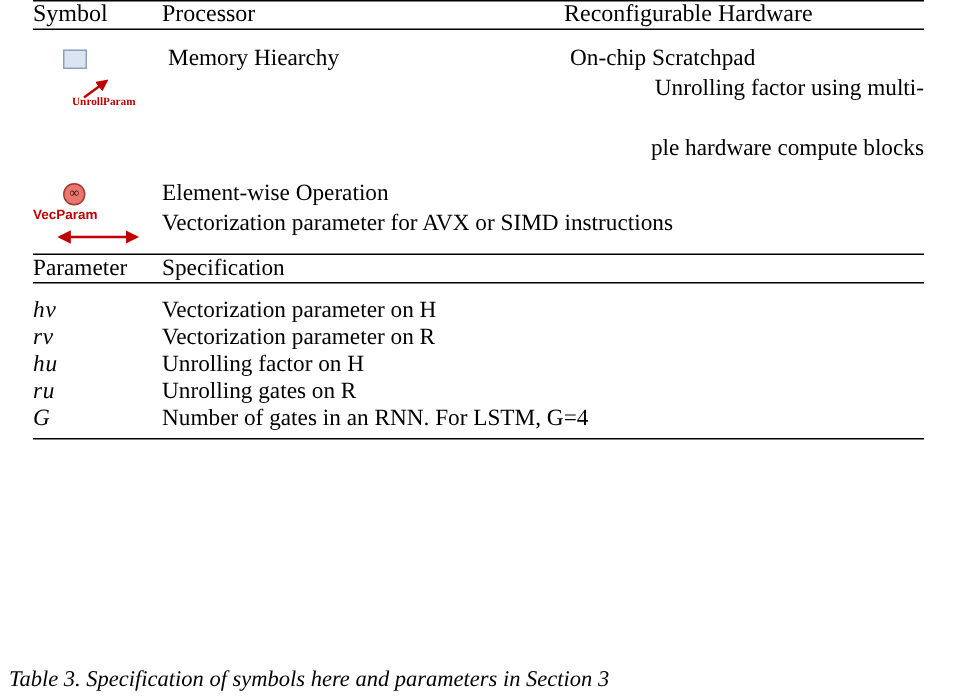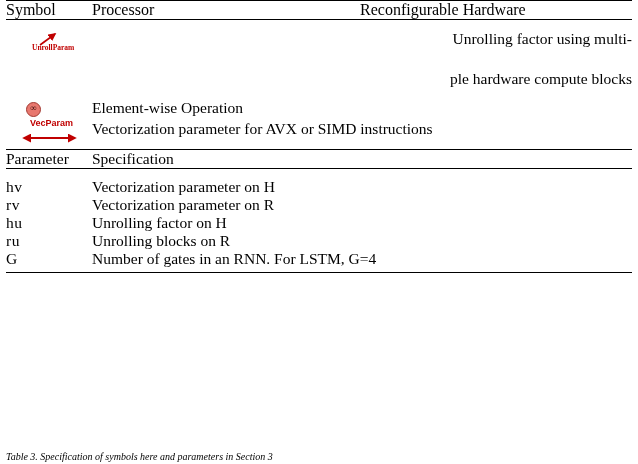--- a/index.html
+++ b/index.html
@@ -13,21 +13,21 @@
     font-family: "Liberation Serif", serif;
     color: #000000;
     position: relative;
     overflow: hidden;
   }
   .page {
     position: relative;
     width: 638px;
     height: 464px;
     box-sizing: border-box;
-    padding: 0 6px;
+    padding: 0 22px;
   }
   .rule {
     height: 1px;
     background: #000000;
     width: 100%;
   }
   .rule-thin {
     height: 1px;
     background: #000000;
     width: 100%;
@@ -139,54 +139,55 @@
   }
 
   .vec-wrap {
     position: relative;
     width: 86px;
     height: 26px;
     margin-left: 0px;
   }
   .vec-label {
     position: absolute;
-    left: 24px;
+    left: 0;
     top: -1px;
     font-family: "Liberation Sans", sans-serif;
     font-size: 9px;
     font-weight: bold;
     color: #c00000;
     white-space: nowrap;
   }
   .vec-arrow {
     position: absolute;
     left: 14px;
     top: 13px;
   }
 
   .italic-sym {
+    font-style: italic;
     font-family: "Liberation Serif", serif;
     font-size: 16px;
     letter-spacing: 0.5px;
   }
 
   .spacer-sm { height: 9px; }
   .spacer-xs { height: 4px; }
 
   .section2 td {
     padding: 2.5px 0 2.5px 0;
     font-size: 15.5px;
   }
   .p2-col1 { width: 86px; margin-left: 41px; }
 
   .caption {
     position: absolute;
     left: 6px;
     bottom: 2px;
-    font-size: 10px;
+    font-size: 15px;
     font-style: italic;
     white-space: nowrap;
     width: 626px;
     overflow: hidden;
   }
   .justify-two {
     text-align: justify;
     text-justify: inter-word;
   }
   .justify-two > span { display: block; text-align: right; }
@@ -215,20 +216,27 @@
       <td class="col-hw">Reconfigurable Hardware</td>
     </tr>
   </tbody>
     </table>
 
   <div class="rule-thin"></div>
   <div class="spacer-sm"></div>
 
   <table class="tbl">
     <tbody>
+    <tr class="body-row">
+      <td class="col-sym sym-cell">
+        <span class="sq sq-blue"></span>
+      </td>
+      <td class="col-proc">Memory Hiearchy</td>
+      <td class="col-hw">On-chip Scratchpad</td>
+    </tr>
     <tr class="body-row">
       <td class="col-sym">
         <div class="unroll-wrap">
           <svg class="unroll-arrow" width="26" height="16" viewBox="0 0 26 16">
             <defs>
               <marker id="ah1" markerWidth="5" markerHeight="5" refX="4" refY="2.5" orient="auto">
                 <path d="M0,0 L5,2.5 L0,5 z" fill="#c00000"></path>
               </marker>
             </defs>
             <line x1="2" y1="14" x2="17" y2="3" stroke="#c00000" stroke-width="1.6" marker-end="url(#ah1)"></line>
@@ -302,21 +310,21 @@
     <tr>
       <td class="p2-col1 italic-sym">rv</td>
       <td>Vectorization parameter on R</td>
     </tr>
     <tr>
       <td class="p2-col1 italic-sym">hu</td>
       <td>Unrolling factor on H</td>
     </tr>
     <tr>
       <td class="p2-col1 italic-sym">ru</td>
-      <td>Unrolling blocks on R</td>
+      <td>Unrolling gates on R</td>
     </tr>
     <tr>
       <td class="p2-col1 italic-sym">G</td>
       <td>Number of gates in an RNN. For LSTM, G=4</td>
     </tr>
   </tbody>
     </table>
 
   <div class="spacer-xs"></div>
   <div class="rule"></div>

